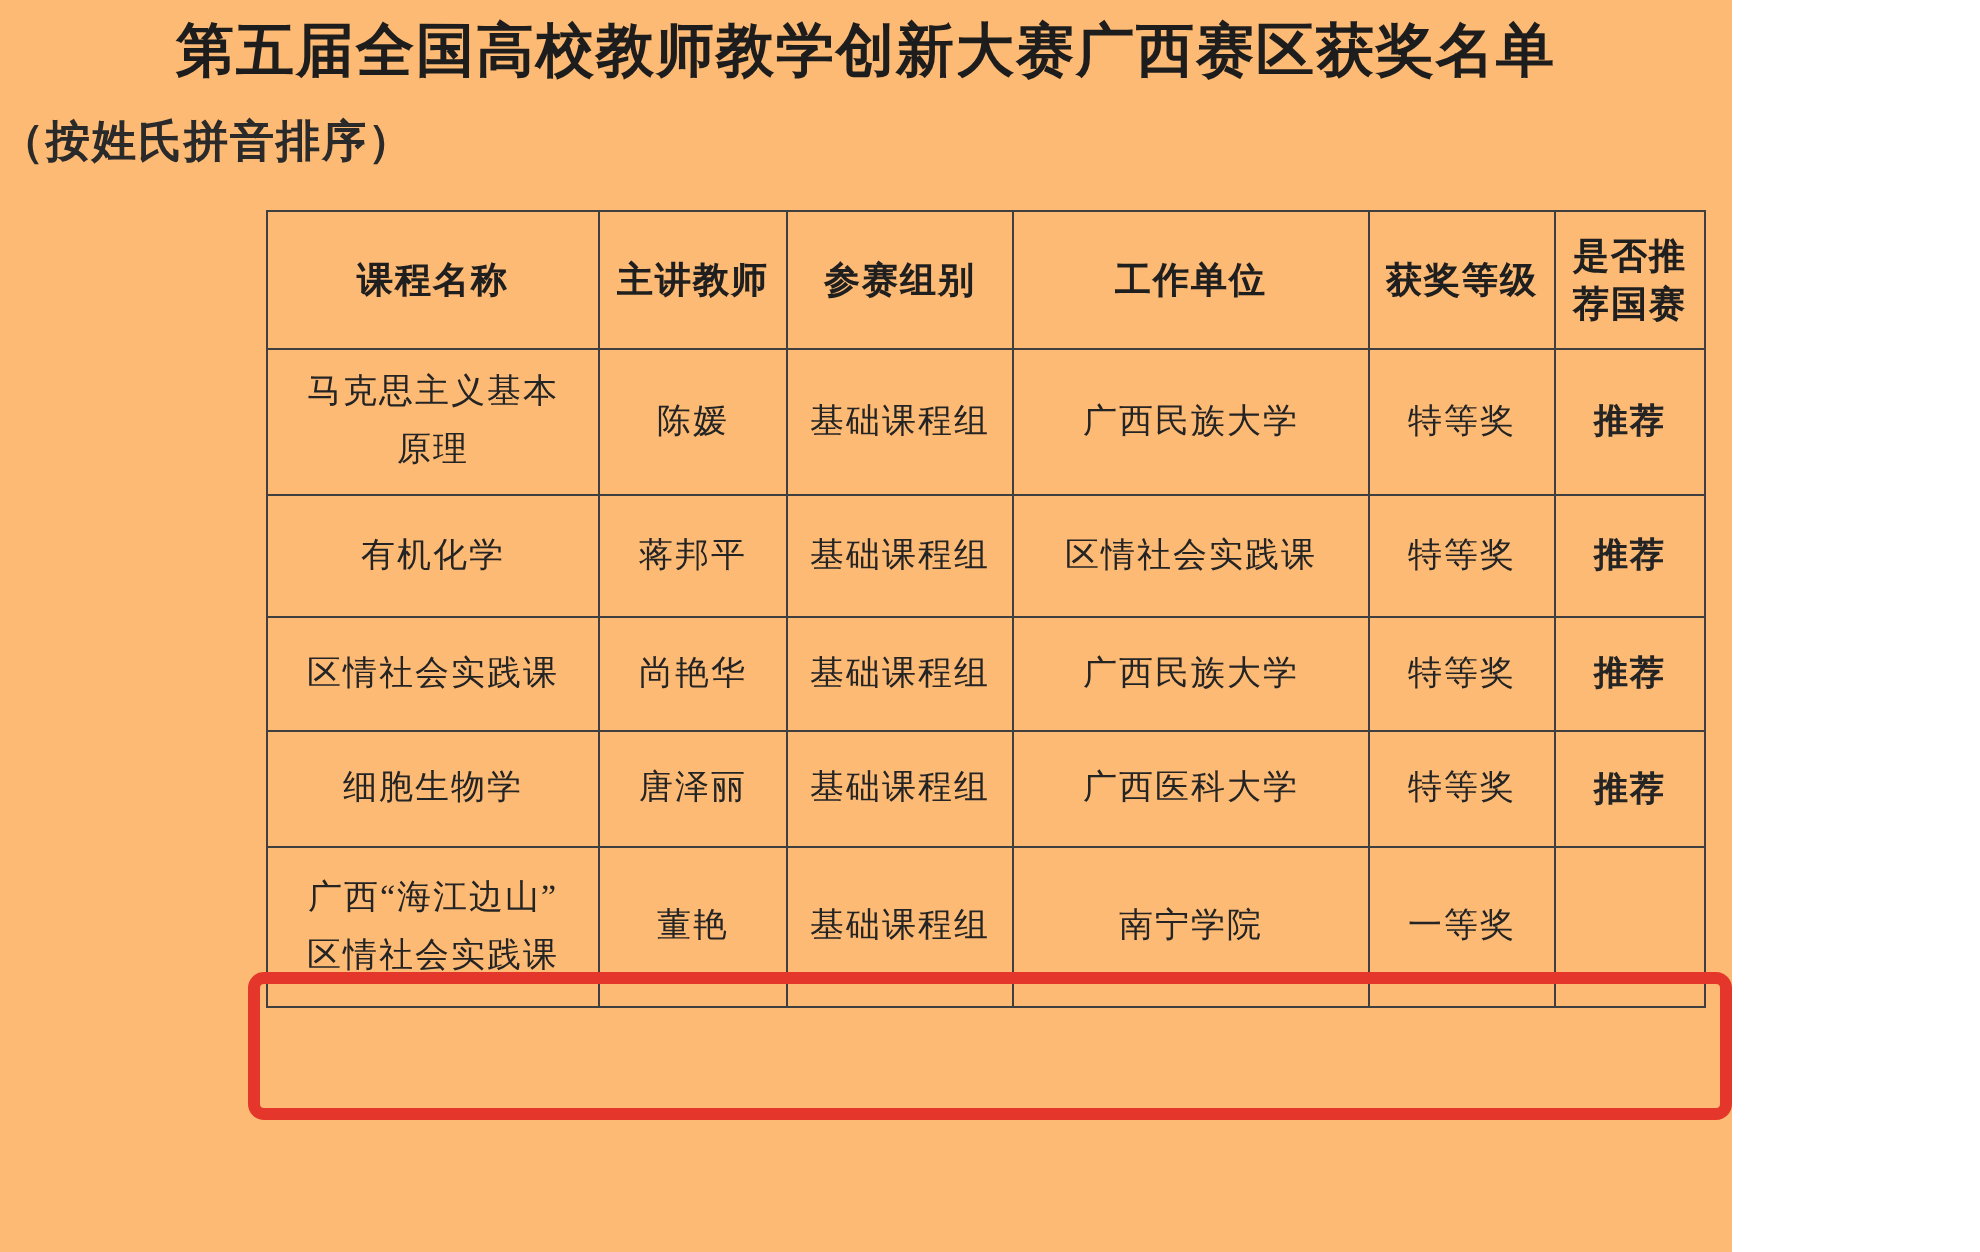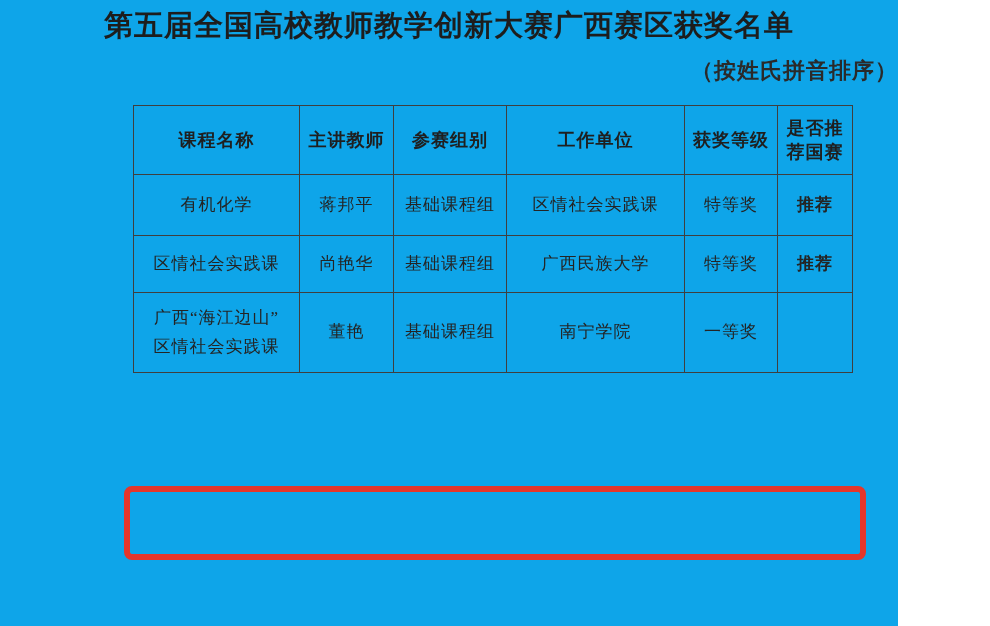--- a/index.html
+++ b/index.html
@@ -4,44 +4,43 @@
 <style>
   html, body {
     margin: 0;
     padding: 0;
     background: #ffffff;
   }
   .page {
     position: relative;
     width: 866px;
     height: 626px;
-    background: #0ea5e9;
+    background: #fdba74;
     overflow: hidden;
     color: #222222;
-    padding-left: 32px;
   }
   .title {
     position: absolute;
     top: 6px;
     left: 0;
     width: 100%;
     margin: 0;
     text-align: center;
     font-family: "Liberation Sans", "DejaVu Sans", sans-serif;
     font-weight: 700;
     font-size: 29px;
     letter-spacing: 1px;
     color: #1d1d1d;
   }
   .subtitle {
     position: absolute;
     top: 56px;
     left: 0;
     width: 100%;
-    text-align: right;
+    text-align: left;
     font-family: "Liberation Sans", "DejaVu Sans", sans-serif;
     font-weight: 600;
     font-size: 22px;
     letter-spacing: 1px;
     color: #2a2a2a;
   }
   table.awards {
     position: absolute;
     left: 133px;
     top: 105px;
@@ -111,33 +110,50 @@
     <tbody>
         <tr style="height:69px">
       <th>课程名称</th>
       <th>主讲教师</th>
       <th>参赛组别</th>
       <th>工作单位</th>
       <th>获奖等级</th>
       <th>是否推
 荐国赛</th>
     </tr>
+    <tr style="height:73px">
+      <td class="course">马克思主义基本
+原理</td>
+      <td class="teacher">陈媛</td>
+      <td class="group">基础课程组</td>
+      <td class="unit">广西民族大学</td>
+      <td class="award">特等奖</td>
+      <td class="recommend">推荐</td>
+    </tr>
     <tr style="height:61px">
       <td class="course">有机化学</td>
       <td class="teacher">蒋邦平</td>
       <td class="group">基础课程组</td>
       <td class="unit">区情社会实践课</td>
       <td class="award">特等奖</td>
       <td class="recommend">推荐</td>
     </tr>
     <tr style="height:57px">
       <td class="course">区情社会实践课</td>
       <td class="teacher">尚艳华</td>
       <td class="group">基础课程组</td>
       <td class="unit">广西民族大学</td>
+      <td class="award">特等奖</td>
+      <td class="recommend">推荐</td>
+    </tr>
+    <tr style="height:58px">
+      <td class="course">细胞生物学</td>
+      <td class="teacher">唐泽丽</td>
+      <td class="group">基础课程组</td>
+      <td class="unit">广西医科大学</td>
       <td class="award">特等奖</td>
       <td class="recommend">推荐</td>
     </tr>
     <tr style="height:80px">
       <td class="course">广西“海江边山”
 区情社会实践课</td>
       <td class="teacher">董艳</td>
       <td class="group">基础课程组</td>
       <td class="unit">南宁学院</td>
       <td class="award">一等奖</td>

